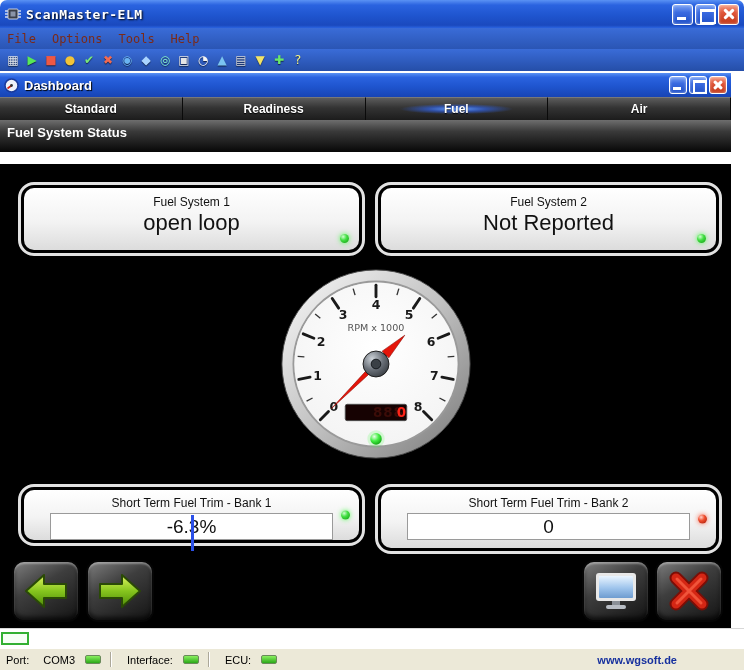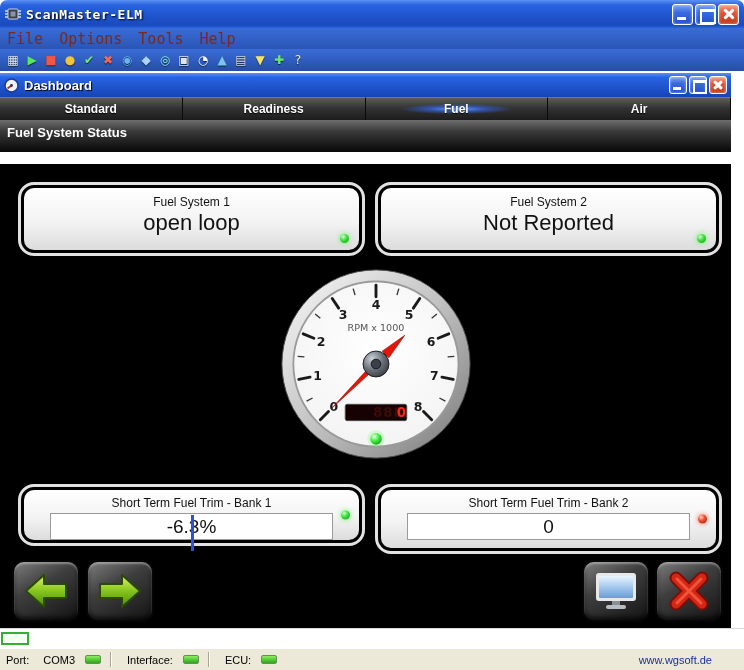--- a/index.html
+++ b/index.html
@@ -37,21 +37,21 @@
   .sm.ic-max::after { left:3px; top:3px; width:10px; height:9px; }
   .sm.ic-x::before,.sm.ic-x::after { width:11px; }
 
   
   .menubar {
     position:absolute; left:0; top:28px; width:744px; height:21px;
     background:linear-gradient(180deg,#3a6cd8,#2a55b4);
     display:flex; align-items:center; padding-left:7px;
   }
   .menu-item {
-    font-family:"DejaVu Sans Mono", monospace; font-size:15px; color:#7b2a18;
+    font-family:"DejaVu Sans Mono", monospace; font-size:12px; color:#7b2a18;
     margin-right:16px; cursor:pointer;
   }
   .toolbar {
     position:absolute; left:0; top:49px; width:744px; height:22px;
     background:linear-gradient(180deg,#3a6cd8,#254ea8);
     display:flex; align-items:center; padding-left:5px; gap:3px;
   }
   .tb-ico {
     width:16px; height:16px; font-size:12px; line-height:16px; text-align:center;
     cursor:pointer; text-shadow:0 1px 1px rgba(0,0,0,.6); font-family:"DejaVu Sans", sans-serif;
@@ -139,21 +139,21 @@
 
   .statusbar {
     position:absolute; left:0; top:648px; width:744px; height:22px; background:#ece9d8;
     border-top:1px solid #fff; display:flex; align-items:center; font-size:11px; color:#000;
   }
   .sb-label { margin-left:6px; }
   .sb-value { margin-left:14px; }
   .sb-led { width:16px; height:9px; border:1px solid #6a8a5a; border-radius:2px; background:linear-gradient(180deg,#8af060,#2aa818); margin-left:10px; }
   .sb-sep { width:0; height:15px; border-left:1px solid #aca899; border-right:1px solid #fff; margin:0 9px; }
   .sb-spacer { flex:1; }
-  .sb-site { font-weight:normal; color:#16309e; margin-right:32px; cursor:pointer; text-decoration:none; }
+  .sb-site { font-weight:bold; color:#16309e; margin-right:67px; cursor:pointer; text-decoration:none; }
 </style>
 </head>
 <body>
 
 <div id="app">
 
   <div class="main-titlebar">
     <span style="display:inline-flex;">
       <svg width="16" height="16" viewBox="0 0 16 16">
         <g stroke="#dfe6f2" stroke-width="1.4">

